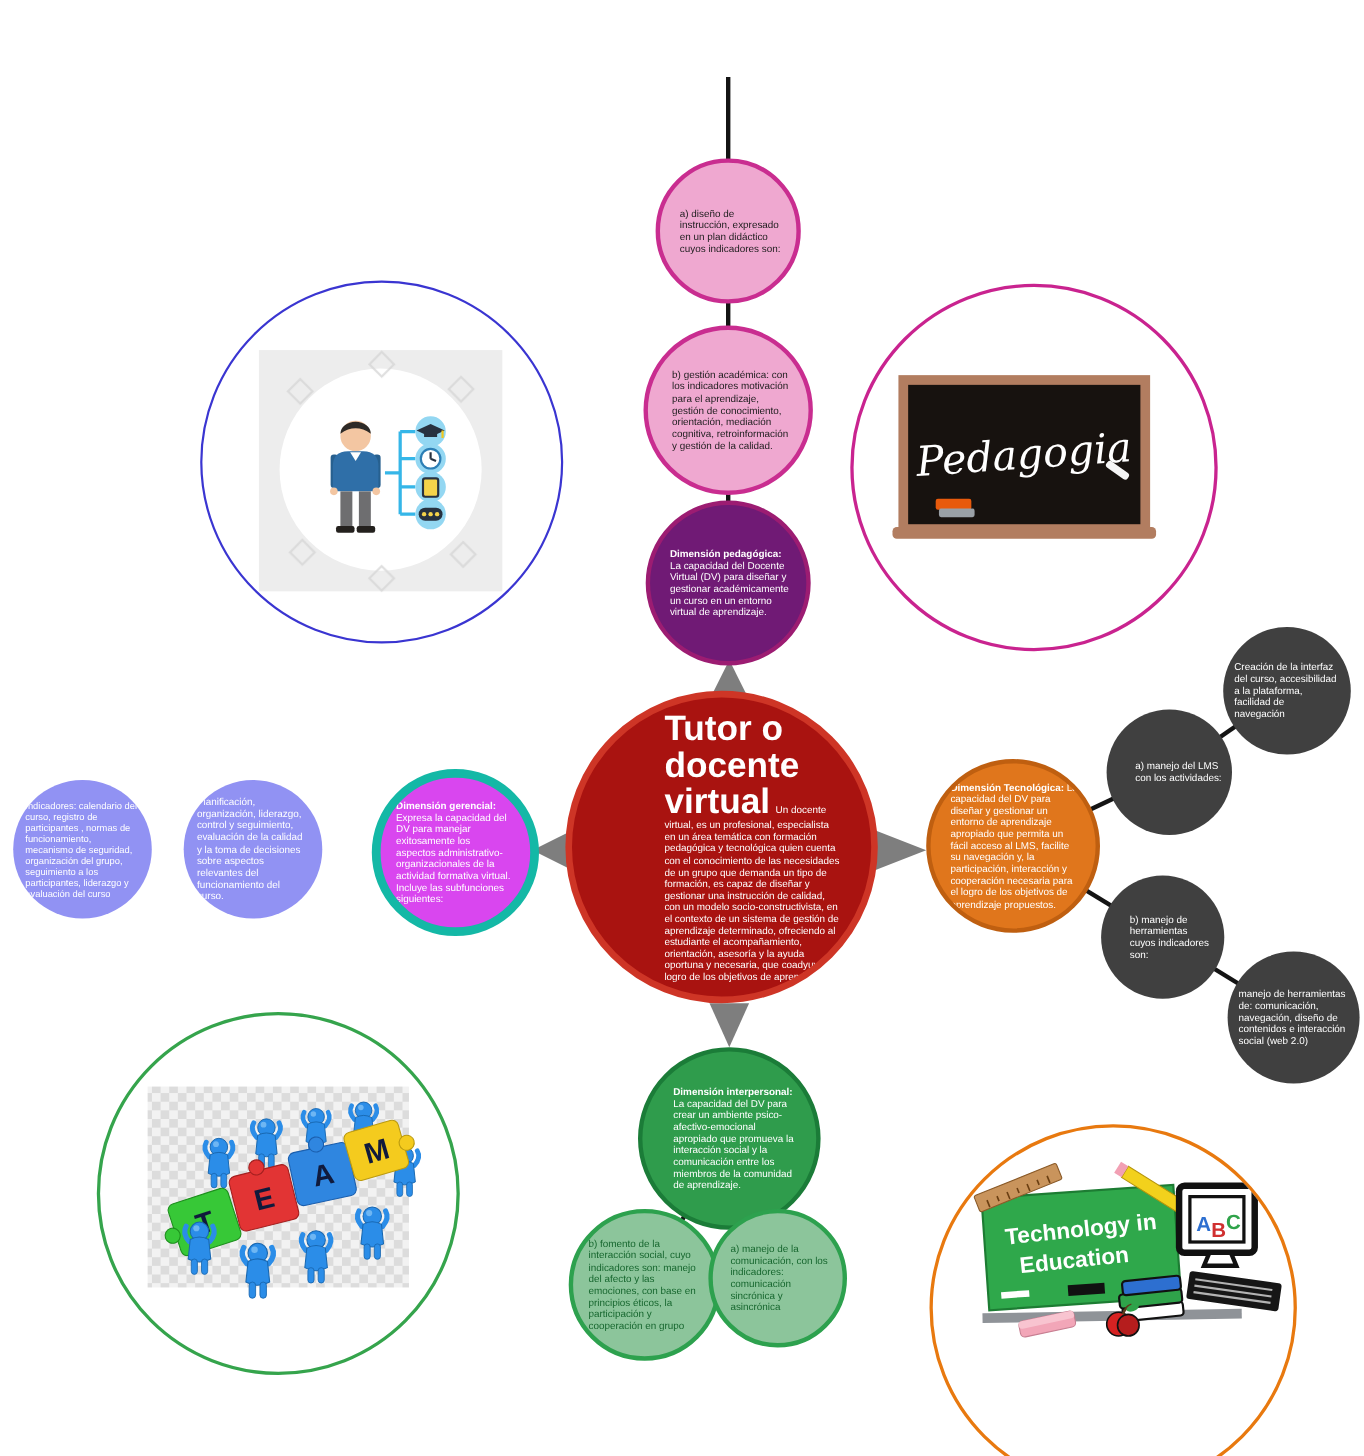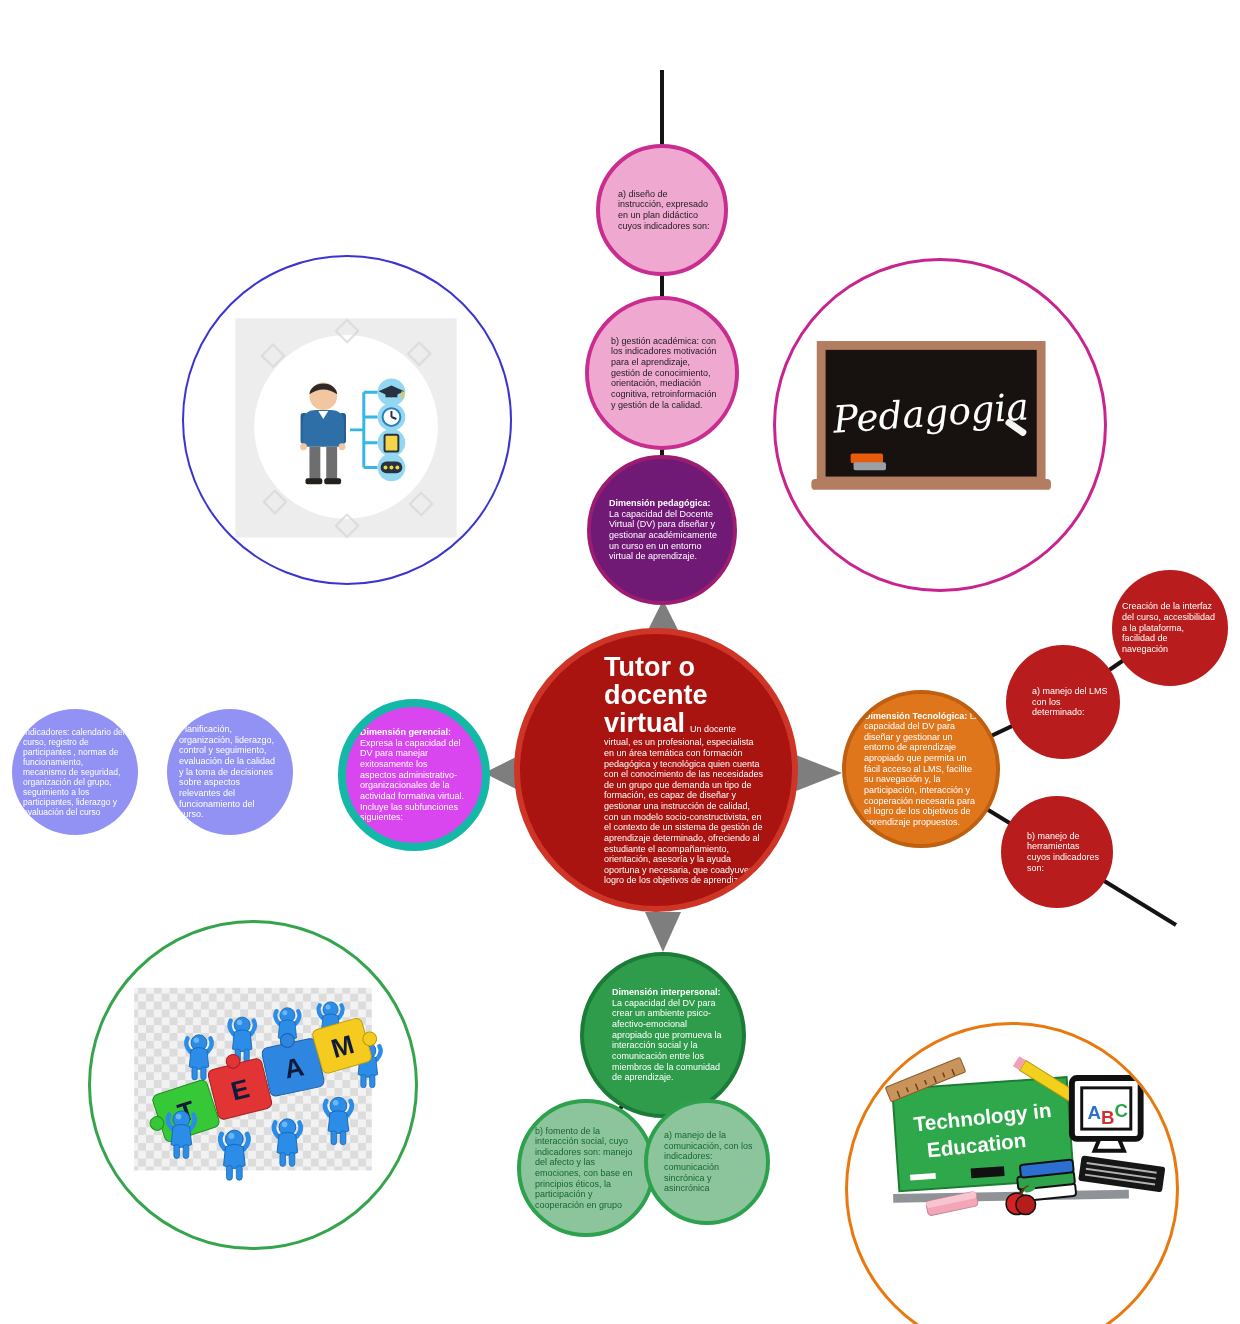--- a/index.html
+++ b/index.html
@@ -15,32 +15,32 @@
     display:flex;align-items:center;overflow:hidden;
     font-size:9px;line-height:1.18;text-align:left;
   }
   .node p{margin:0;width:100%;}
   .node b{font-weight:bold;}
   
   .pink-light{background:#efa8d0;border:4px solid #c92d90;color:#1c1c1c;}
   .pink-strong{background:#701a75;border:4px solid #9c1c72;color:#ffffff;}
   .red-center{background:#a91310;border:6px solid #ce3526;color:#ffffff;}
   .orange-main{background:#e0761c;border:4px solid #bf5f10;color:#ffffff;}
-  .orange-sat{background:#b91c1c;color:#ffffff;}
+  .orange-sat{background:#404040;color:#ffffff;}
   .blue-main{background:#d946ef;border:8px solid #14b8a6;color:#ffffff;align-items:center;}
   .purple{background:#9192f3;color:#ffffff;}
   .green-main{background:#2f9c4c;border:4px solid #1b7c38;color:#ffffff;}
   .green-light{background:#8cc59b;border:4px solid #2da14e;color:#17672f;}
   
   .n-objetivos{left:599px;top:7px;width:126px;height:126px;padding:10px 12px 10px 17px;}
   .n-diseno{left:596px;top:144px;width:132px;height:132px;padding:10px 14px 10px 18px;}
   .n-gestion{left:585px;top:296px;width:154px;height:154px;padding:10px 16px 10px 22px;}
   .n-pedagogica{left:587px;top:455px;width:150px;height:150px;padding:10px 14px 10px 18px;}
   .n-center{left:514px;top:628px;width:284px;height:284px;padding:14px 28px 14px 84px;}
-  .center-heading{font-size:27px;font-weight:bold;line-height:1.03;margin-right:5px;}
+  .center-heading{font-size:32px;font-weight:bold;line-height:1.03;margin-right:5px;}
   .center-body{font-size:9px;line-height:1.17;}
   .n-tec{left:842px;top:690px;width:158px;height:158px;padding:10px 14px 10px 18px;}
   .n-lms{left:1006px;top:645px;width:114px;height:114px;padding:8px 8px 8px 26px;}
   .n-lms-det{left:1112px;top:570px;width:116px;height:116px;padding:8px 12px 8px 10px;}
   .n-herr{left:1001px;top:796px;width:112px;height:112px;padding:8px 8px 8px 26px;}
   .n-herr-det{left:1116px;top:865px;width:120px;height:120px;padding:8px 12px 8px 10px;}
   .n-gerencial{left:338px;top:699px;width:152px;height:152px;padding:10px 16px 10px 14px;}
   .n-planif{left:167px;top:709px;width:126px;height:126px;padding:10px 12px;}
   .n-indic{left:12px;top:709px;width:126px;height:126px;padding:10px 11px;font-size:8.5px;}
   .n-inter{left:580px;top:952px;width:166px;height:166px;padding:12px 18px 12px 28px;}
@@ -90,27 +90,30 @@
   </div>
 
   <div class="node red-center n-center">
     <p><span class="center-heading">Tutor o docente virtual</span><span class="center-body">Un docente virtual, es un profesional, especialista en un área temática con formación pedagógica y tecnológica quien cuenta con el conocimiento de las necesidades de un grupo que demanda un tipo de formación, es capaz de diseñar y gestionar una instrucción de calidad, con un modelo socio-constructivista, en el contexto de un sistema de gestión de aprendizaje determinado, ofreciendo al estudiante el acompañamiento, orientación, asesoría y la ayuda oportuna y necesaria, que coadyuven al logro de los objetivos de aprendizaje.</span></p>
   </div>
 
   <div class="node orange-main n-tec">
     <p><b>Dimensión Tecnológica:</b><span> La capacidad del DV para diseñar y gestionar un entorno de aprendizaje apropiado que permita un fácil acceso al LMS, facilite su navegación y, la participación, interacción y cooperación necesaria para el logro de los objetivos de aprendizaje propuestos.</span></p>
   </div>
   <div class="node orange-sat n-lms">
-    <p>a) manejo del LMS con los determinado:</p>
+    <p>a) manejo del LMS con los actividades:</p>
   </div>
   <div class="node orange-sat n-lms-det">
     <p>Creación de la interfaz del curso, accesibilidad a la plataforma, facilidad de navegación</p>
   </div>
   <div class="node orange-sat n-herr">
     <p>b) manejo de herramientas cuyos indicadores son:</p>
+  </div>
+  <div class="node orange-sat n-herr-det">
+    <p>manejo de herramientas de: comunicación, navegación, diseño de contenidos e interacción social (web 2.0)</p>
   </div>
 
   <div class="node blue-main n-gerencial">
     <p><b>Dimensión gerencial:</b><span> Expresa la capacidad del DV para manejar exitosamente los aspectos administrativo-organizacionales de la actividad formativa virtual. Incluye las subfunciones siguientes:</span></p>
   </div>
   <div class="node purple n-planif">
     <p>Planificación, organización, liderazgo, control y seguimiento, evaluación de la calidad y la toma de decisiones sobre aspectos relevantes del funcionamiento del curso.</p>
   </div>
   <div class="node purple n-indic">
     <p>Indicadores: calendario del curso, registro de participantes , normas de funcionamiento, mecanismo de seguridad, organización del grupo, seguimiento a los participantes, liderazgo y evaluación del curso</p>

